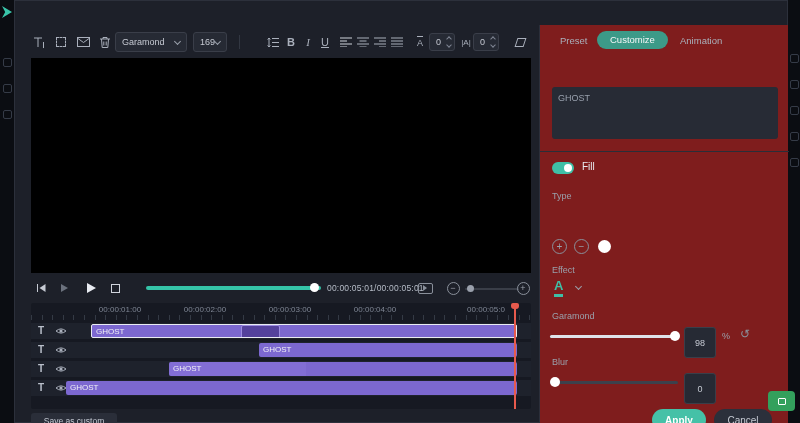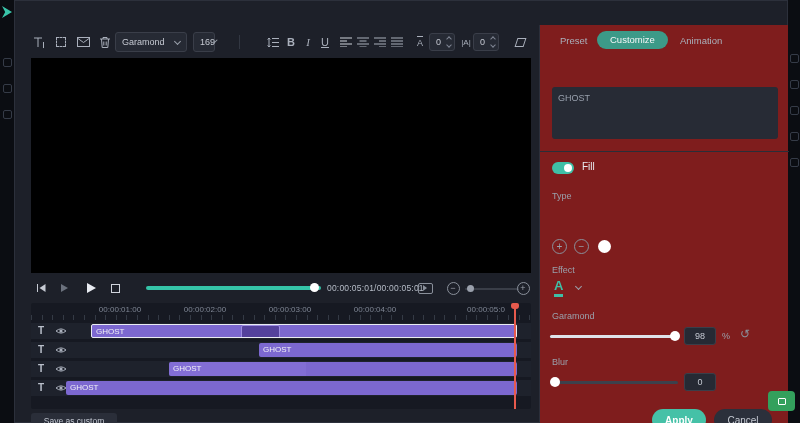--- a/index.html
+++ b/index.html
@@ -106,21 +106,21 @@
   .swatch-btn{position:absolute;top:214px;width:15px;height:15px;border:1px solid #8a909b;
     border-radius:50%;display:flex;align-items:center;justify-content:center;font-size:10px;
     color:#9aa0ab;line-height:1}
   .swatch{position:absolute;left:58px;top:215px;width:13px;height:13px;border-radius:50%;background:#fff}
   .effectA{position:absolute;left:14px;top:254px;font-size:13px;font-weight:bold;color:#3fbfa6;
     border-bottom:3px solid #3fbfa6;padding-bottom:1px;line-height:1.1}
   .effect-chev{position:absolute;left:36px;top:261px}
   .ptrack{position:absolute;left:10px;width:128px;height:3px;border-radius:2px;background:#3c414c}
   .ptrack .fill{position:absolute;left:0;top:0;height:3px;border-radius:2px;background:#dfe3ea}
   .ptrack .knob{position:absolute;top:-4px;width:10px;height:10px;border-radius:50%;background:#fff}
-  .valbox{position:absolute;left:144px;width:32px;height:18px;background:#262a34;
+  .valbox{position:absolute;left:144px;width:32px;height:31px;background:#262a34;
     border:1px solid #3a3e49;border-radius:3px;font-size:9px;color:#c6cad3;display:flex;
     align-items:center;justify-content:center}
   .unit{position:absolute;left:182px;font-size:9px;color:#9aa0ab}
   .reset{position:absolute;left:200px;font-size:12px;color:#8a909b;line-height:1}
   .btn{position:absolute;top:384px;height:22px;border-radius:11px;border:none;font-size:10px;
     font-family:inherit;display:flex;align-items:center;justify-content:center}
   #apply{left:112px;width:54px;background:#45c1a7;color:#fff;font-weight:bold}
   #cancel{left:174px;width:58px;background:#2b303b;color:#c6cad3}
   svg{display:block}
 </style>
@@ -163,21 +163,21 @@
   </div>
   <div class="ico" style="left:80px">
     <svg width="12" height="13" viewBox="0 0 12 13">
         <path d="M1 3h10M4 3V1.5h4V3M2.5 3l.7 8.5h5.6l.7-8.5M4.8 5.5v4M7.2 5.5v4" stroke="#aab0bc" fill="none"></path>
       </svg>
   </div>
   <div class="ddl" style="left:100px;width:72px">
     <span>Garamond</span>
     <i class="chev"></i>
   </div>
-  <div class="ddl" style="left:178px;width:22px">
+  <div class="ddl" style="left:178px;width:34px">
     <span>169</span>
     <i class="chev"></i>
   </div>
   <div class="vsep" style="left:224px"></div>
   <div class="ico" style="left:248px">
     <svg width="13" height="11" viewBox="0 0 13 11">
         <path d="M5 1.5h7M5 5.5h7M5 9.5h7M2 1v9M2 1l-1.3 1.6M2 1l1.3 1.6M2 10l-1.3-1.6M2 10l1.3-1.6" stroke="#aab0bc" fill="none"></path>
       </svg>
   </div>
   <div class="ico bold" style="left:266px">B</div>

